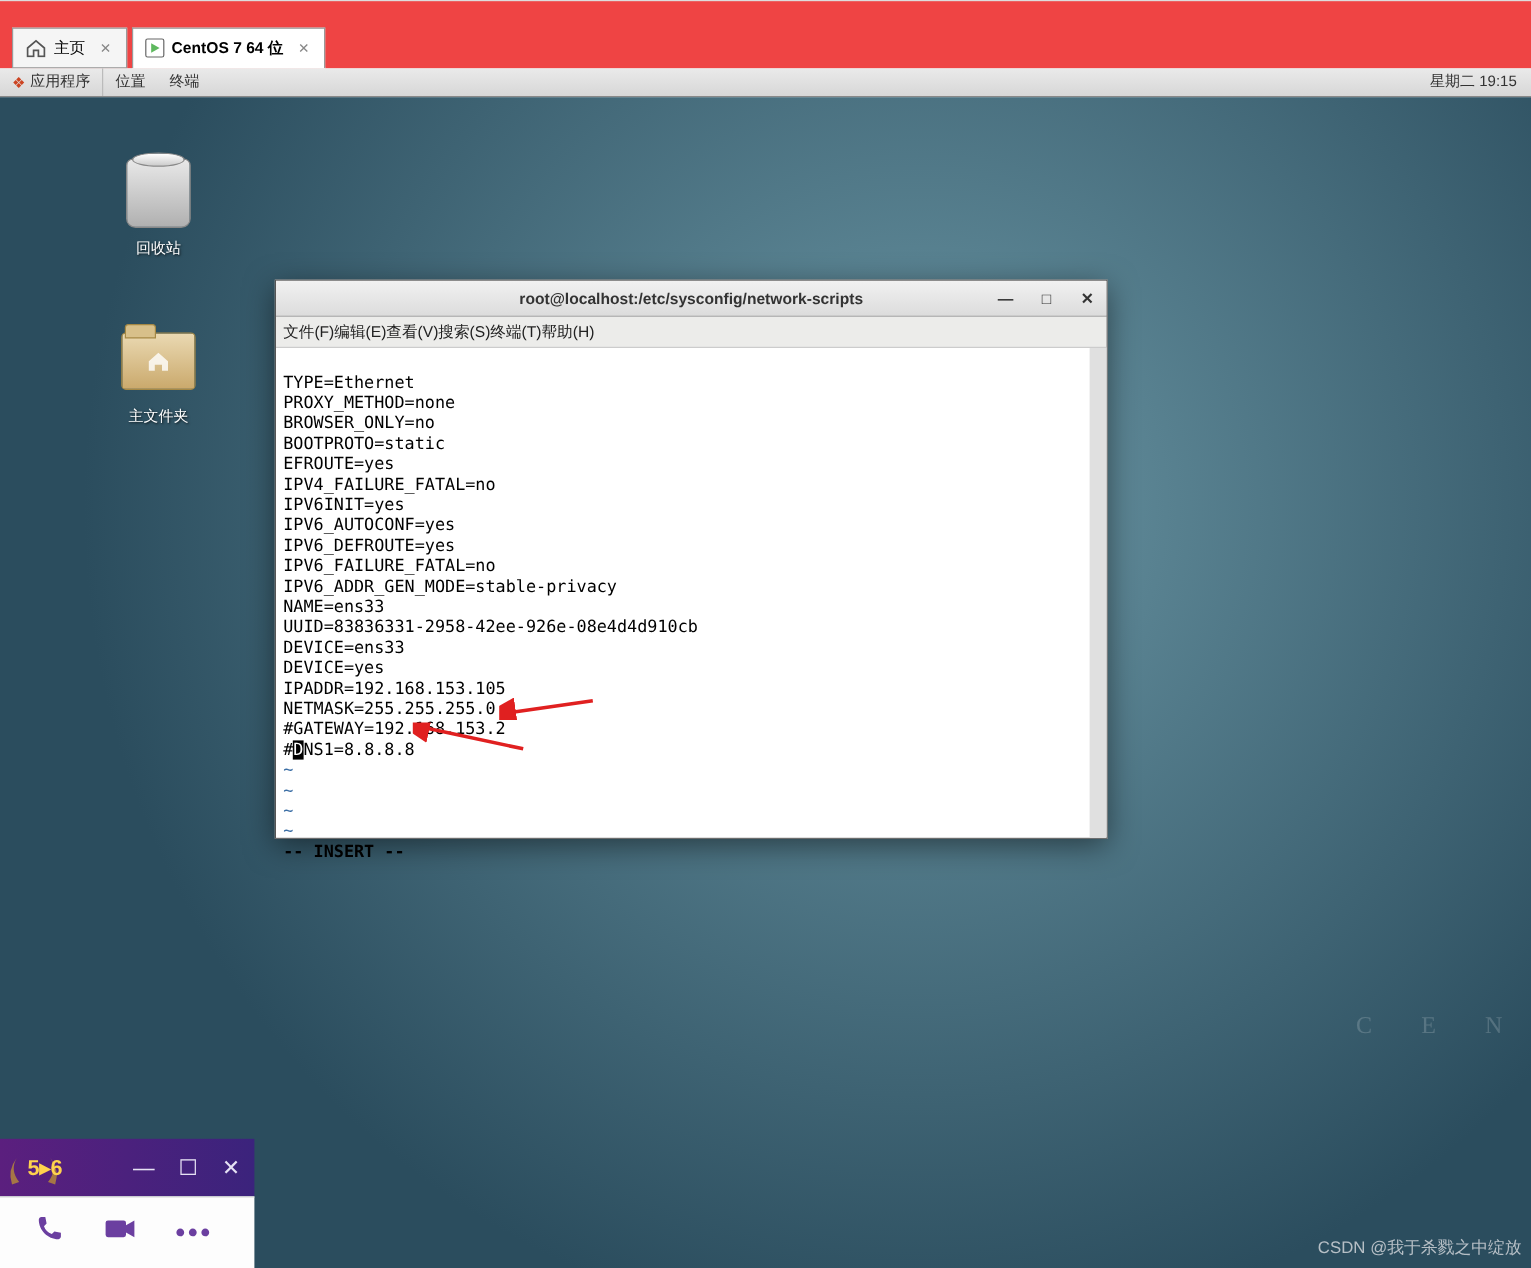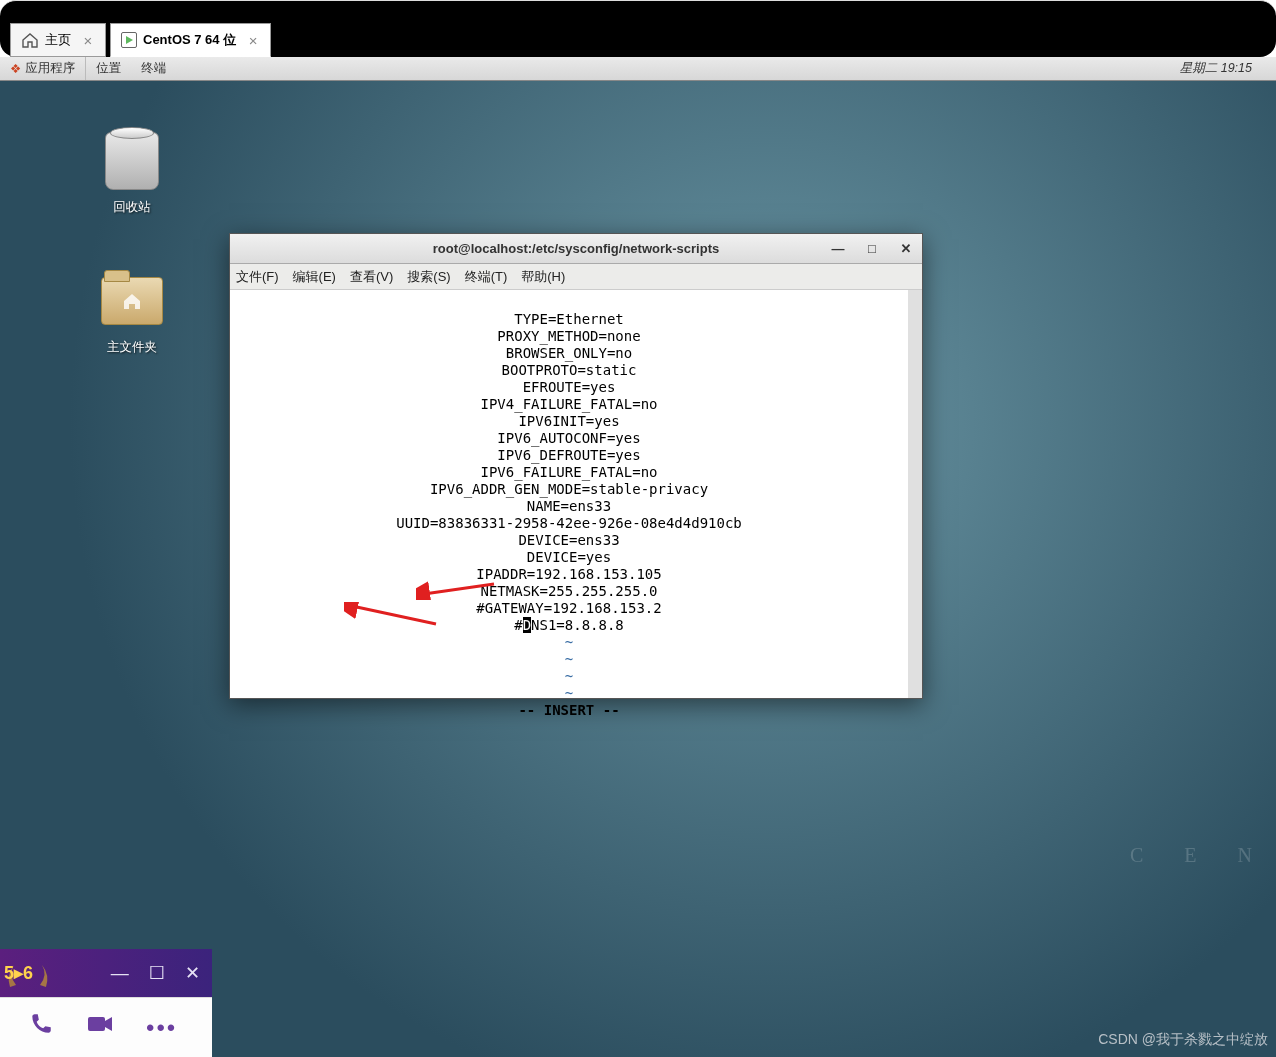--- a/index.html
+++ b/index.html
@@ -11,23 +11,22 @@
     font-size: 13px;
     overflow: hidden;
     position: relative;
   }
   
   .vmware-tabs {
     display: flex;
     align-items: flex-end;
     height: 57px;
     padding: 22px 0 0 10px;
-    background: #000000;
+    background: #ef4444;
     border-top: 1px solid #ddd;
-    border-radius: 16px;
   }
   .vm-tab {
     display: flex;
     align-items: center;
     height: 34px;
     padding: 0 10px;
     border: 1px solid #9a9a9a;
     background: #f5f5f5;
     margin-right: 4px;
     position: relative;
@@ -70,22 +69,21 @@
   }
   .gnome-panel .apps .dot { color: #c42; margin-right: 4px; }
   .gnome-panel .item {
     padding: 0 10px;
     height: 100%;
     display: flex;
     align-items: center;
   }
   .gnome-panel .clock {
     margin-left: auto;
-    padding-right: 24px;
-    font-style: italic;
+    padding-right: 12px;
   }
   
   .desktop {
     position: absolute;
     top: 81px;
     left: 0; right: 0; bottom: 0;
     background: radial-gradient(circle at 60% 35%, #6b97a5, #2b4d5e 70%);
   }
   .desktop .cen-watermark {
     position: absolute;
@@ -160,21 +158,20 @@
   }
   
   .terminal-window {
     position: absolute;
     left: 229px;
     top: 152px;
     width: 694px;
     background: #ececea;
     border: 1px solid #555;
     box-shadow: 0 6px 24px rgba(0,0,0,0.5);
-    text-align: center;
   }
   .win-titlebar {
     height: 30px;
     background: linear-gradient(#f1f1f1,#dcdcdc);
     border-bottom: 1px solid #aaa;
     display: flex;
     align-items: center;
     justify-content: center;
     position: relative;
     font-size: 13px;
@@ -195,21 +192,20 @@
   }
   .win-menu {
     height: 26px;
     background: #ececea;
     border-bottom: 1px solid #ccc;
     display: flex;
     align-items: center;
     padding: 0 6px;
     font-size: 13px;
     color: #222;
-    gap: 14px;
   }
   .terminal-body {
     background: #fff;
     color: #000;
     font-family: "DejaVu Sans Mono", "Courier New", monospace;
     font-size: 14px;
     line-height: 17px;
     padding: 4px 6px 6px;
     white-space: pre;
     position: relative;
@@ -233,21 +229,21 @@
     width: 212px; height: 48px;
     background: linear-gradient(90deg,#5b1f7e,#3b237c);
     display: flex;
     align-items: center;
     color: #fff;
     font-size: 13px;
     padding: 0 8px 0 4px;
   }
   .discord-bar .badge {
     width: 48px; height: 44px;
-    display: flex; align-items: center; justify-content: flex-start;
+    display: flex; align-items: center; justify-content: flex-end;
     font-weight: bold;
     font-size: 18px;
     color: #ffd34d;
     position: relative;
   }
   .discord-bar .btns {
     margin-left: auto;
     display: flex;
     gap: 20px;
     align-items: center;

